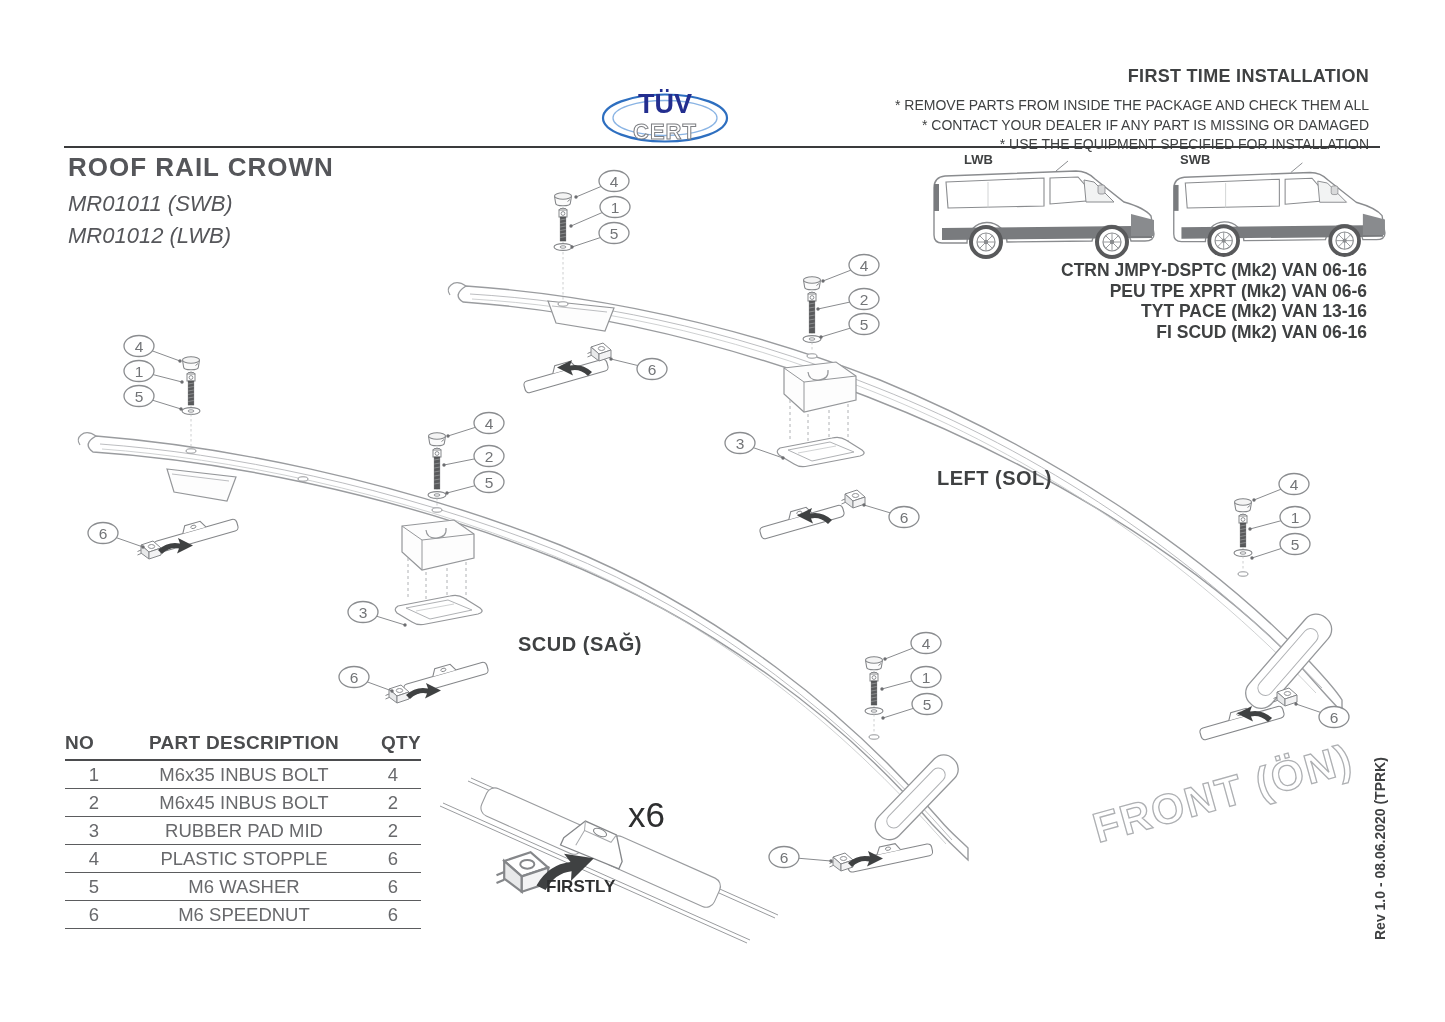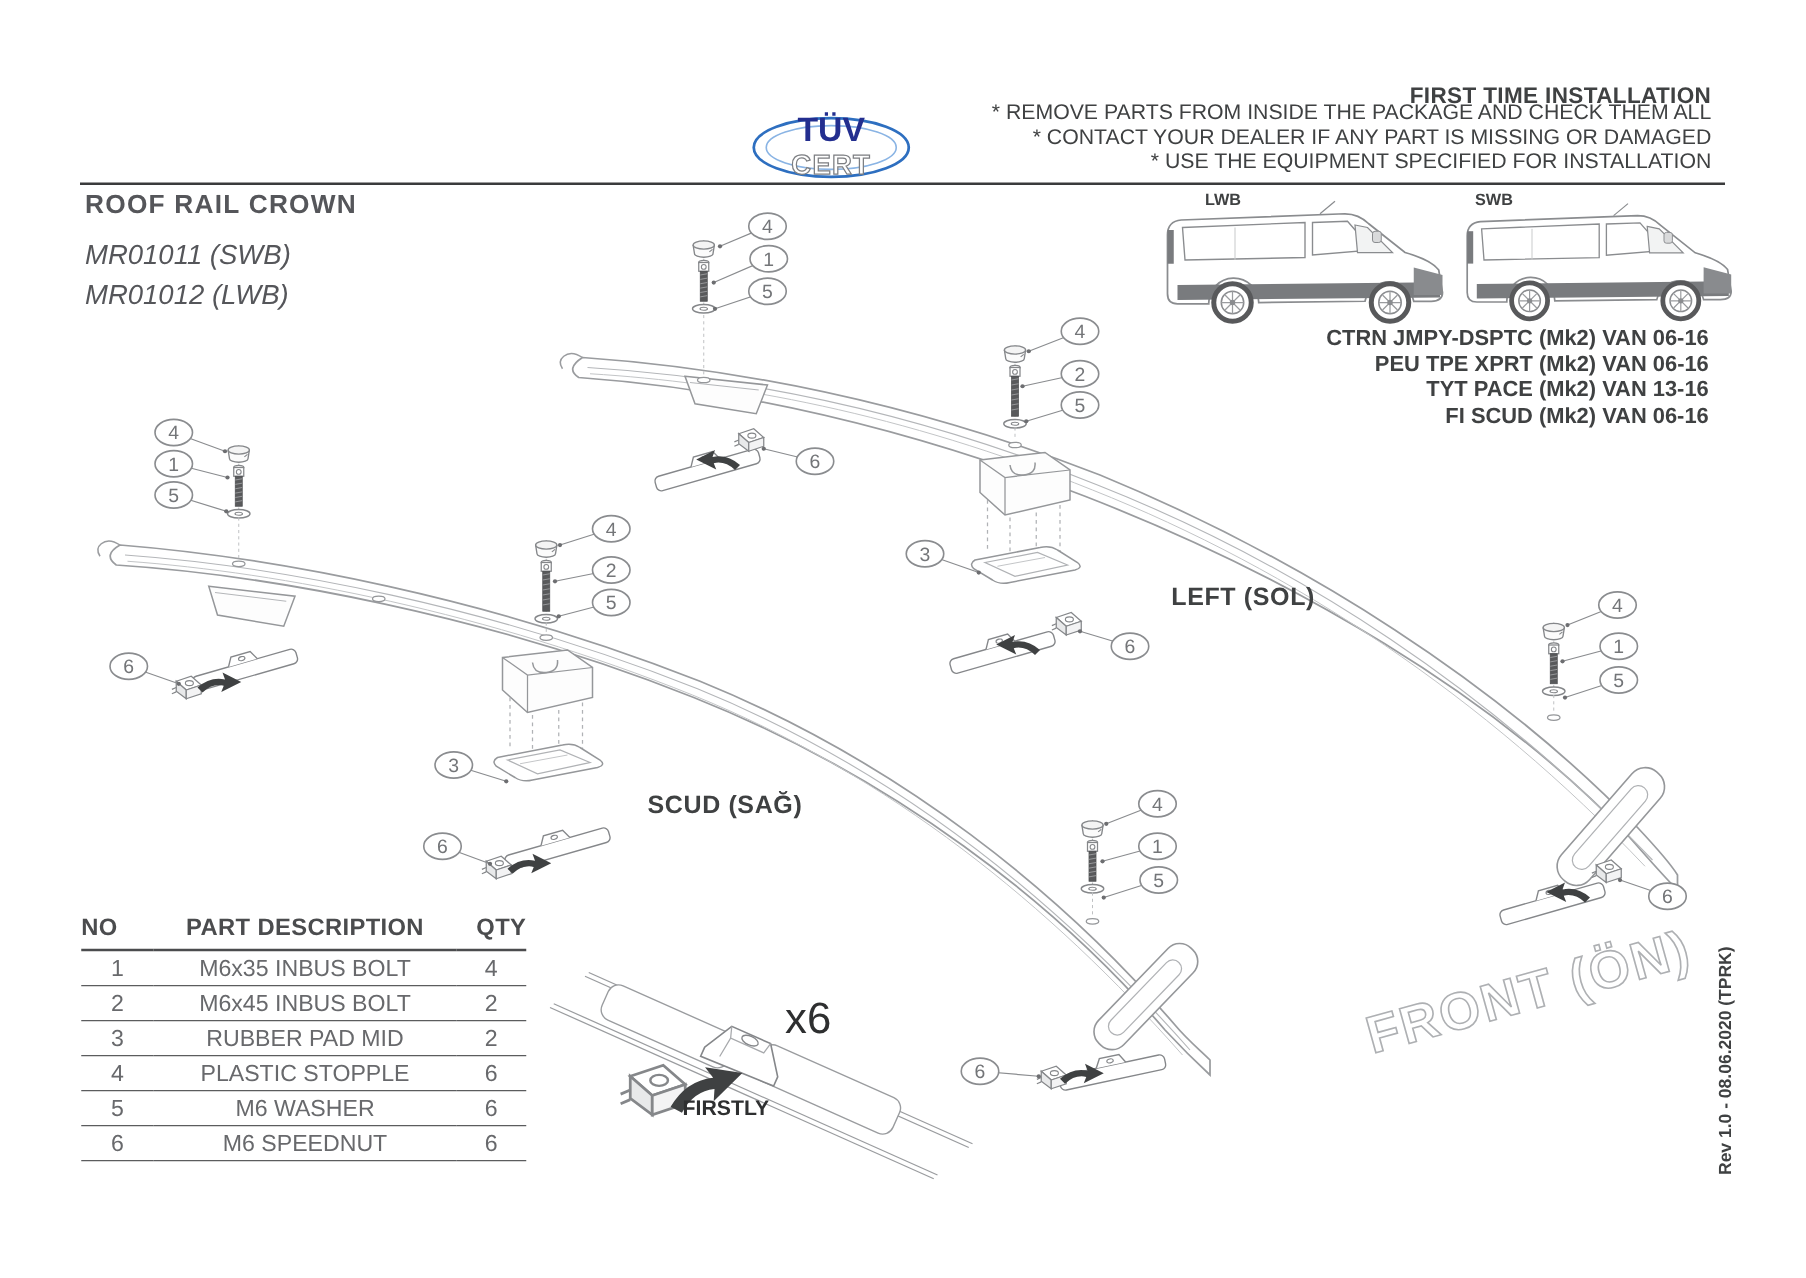--- a/index.html
+++ b/index.html
@@ -3,24 +3,24 @@
 <meta charset="utf-8">
 <style>
   html,body{margin:0;padding:0;background:#e8e8e8;}
   #page{
     position:relative;width:1445px;height:1022px;background:#ffffff;overflow:hidden;
     font-family:"Liberation Sans",sans-serif;color:#3f4142;
   }
   .abs{position:absolute;}
   
   .fti-title{right:76px;top:66px;font-size:18px;font-weight:bold;letter-spacing:.3px;text-align:right;}
-  .fti-notes{right:76px;top:80px;font-size:17px;line-height:19.5px;text-align:right;}
+  .fti-notes{right:76px;top:96px;font-size:14px;line-height:19.5px;text-align:right;}
   .header-rule{left:64px;top:146px;width:1316px;height:2px;background:#3a3b3c;}
   
-  .prod-title{left:68px;top:152px;font-size:21px;font-weight:bold;letter-spacing:1px;color:#55565a;}
+  .prod-title{left:68px;top:152px;font-size:26px;font-weight:bold;letter-spacing:1px;color:#55565a;}
   .prod-code{left:68px;font-size:22px;font-style:italic;color:#55565a;}
   .code-swb{top:191px;} .code-lwb{top:223px;}
   
   .van-label{font-size:13px;font-weight:bold;color:#3f4142;}
   .lwb-label{left:952px;top:152px;padding-left:12px;} .swb-label{left:1180px;top:152px;}
   .compat{right:78px;top:260px;font-size:17.5px;font-weight:bold;line-height:20.5px;text-align:right;color:#3f4142;}
   
   .side-label{font-size:20px;font-weight:bold;letter-spacing:.5px;color:#3f4142;}
   .left-sol{left:898px;top:467px;margin-left:39px;} .right-sag{left:518px;top:633px;}
   .x6-label{left:628px;top:795px;font-size:35px;color:#2e2f30;}
@@ -437,21 +437,21 @@
   <div class="abs header-rule"></div>
 
   <div class="abs prod-title">ROOF RAIL CROWN</div>
   <div class="abs prod-code code-swb">MR01011 (SWB)</div>
   <div class="abs prod-code code-lwb">MR01012 (LWB)</div>
 
   <div class="abs van-label lwb-label">LWB</div>
   <div class="abs van-label swb-label">SWB</div>
   <div class="abs compat">
     <div>CTRN JMPY-DSPTC (Mk2) VAN 06-16</div>
-    <div>PEU TPE XPRT (Mk2) VAN 06-16</div>
+    <div>PEU TPE XPRT (Mk2) VAN 06-6</div>
     <div>TYT PACE (Mk2) VAN 13-16</div>
     <div>FI SCUD (Mk2) VAN 06-16</div>
   </div>
 
   <div class="abs side-label left-sol">LEFT (SOL)</div>
   <div class="abs side-label right-sag">SCUD (SAĞ)</div>
   <div class="abs x6-label">x6</div>
   <div class="abs firstly-label">FIRSTLY</div>
 
   <table class="abs parts-table">

